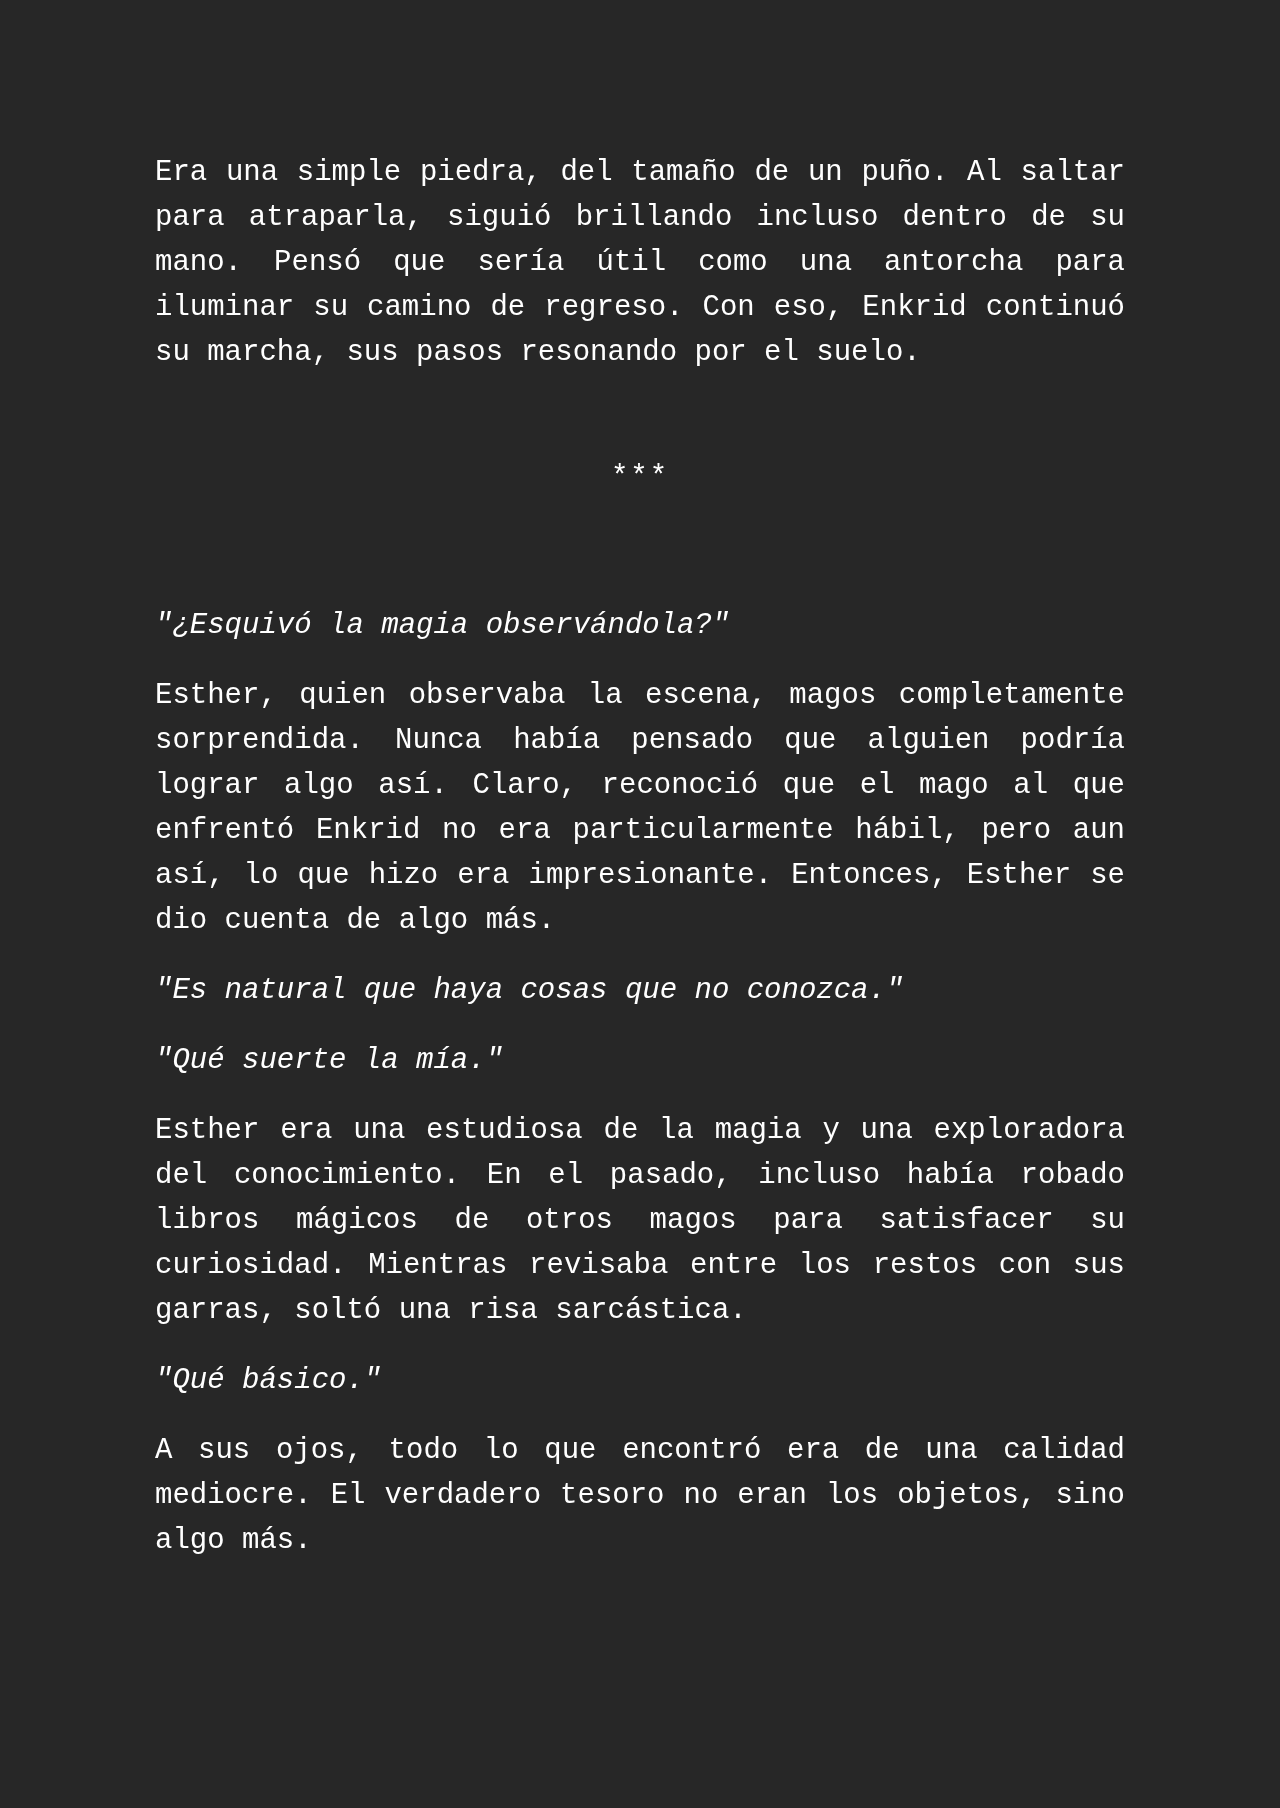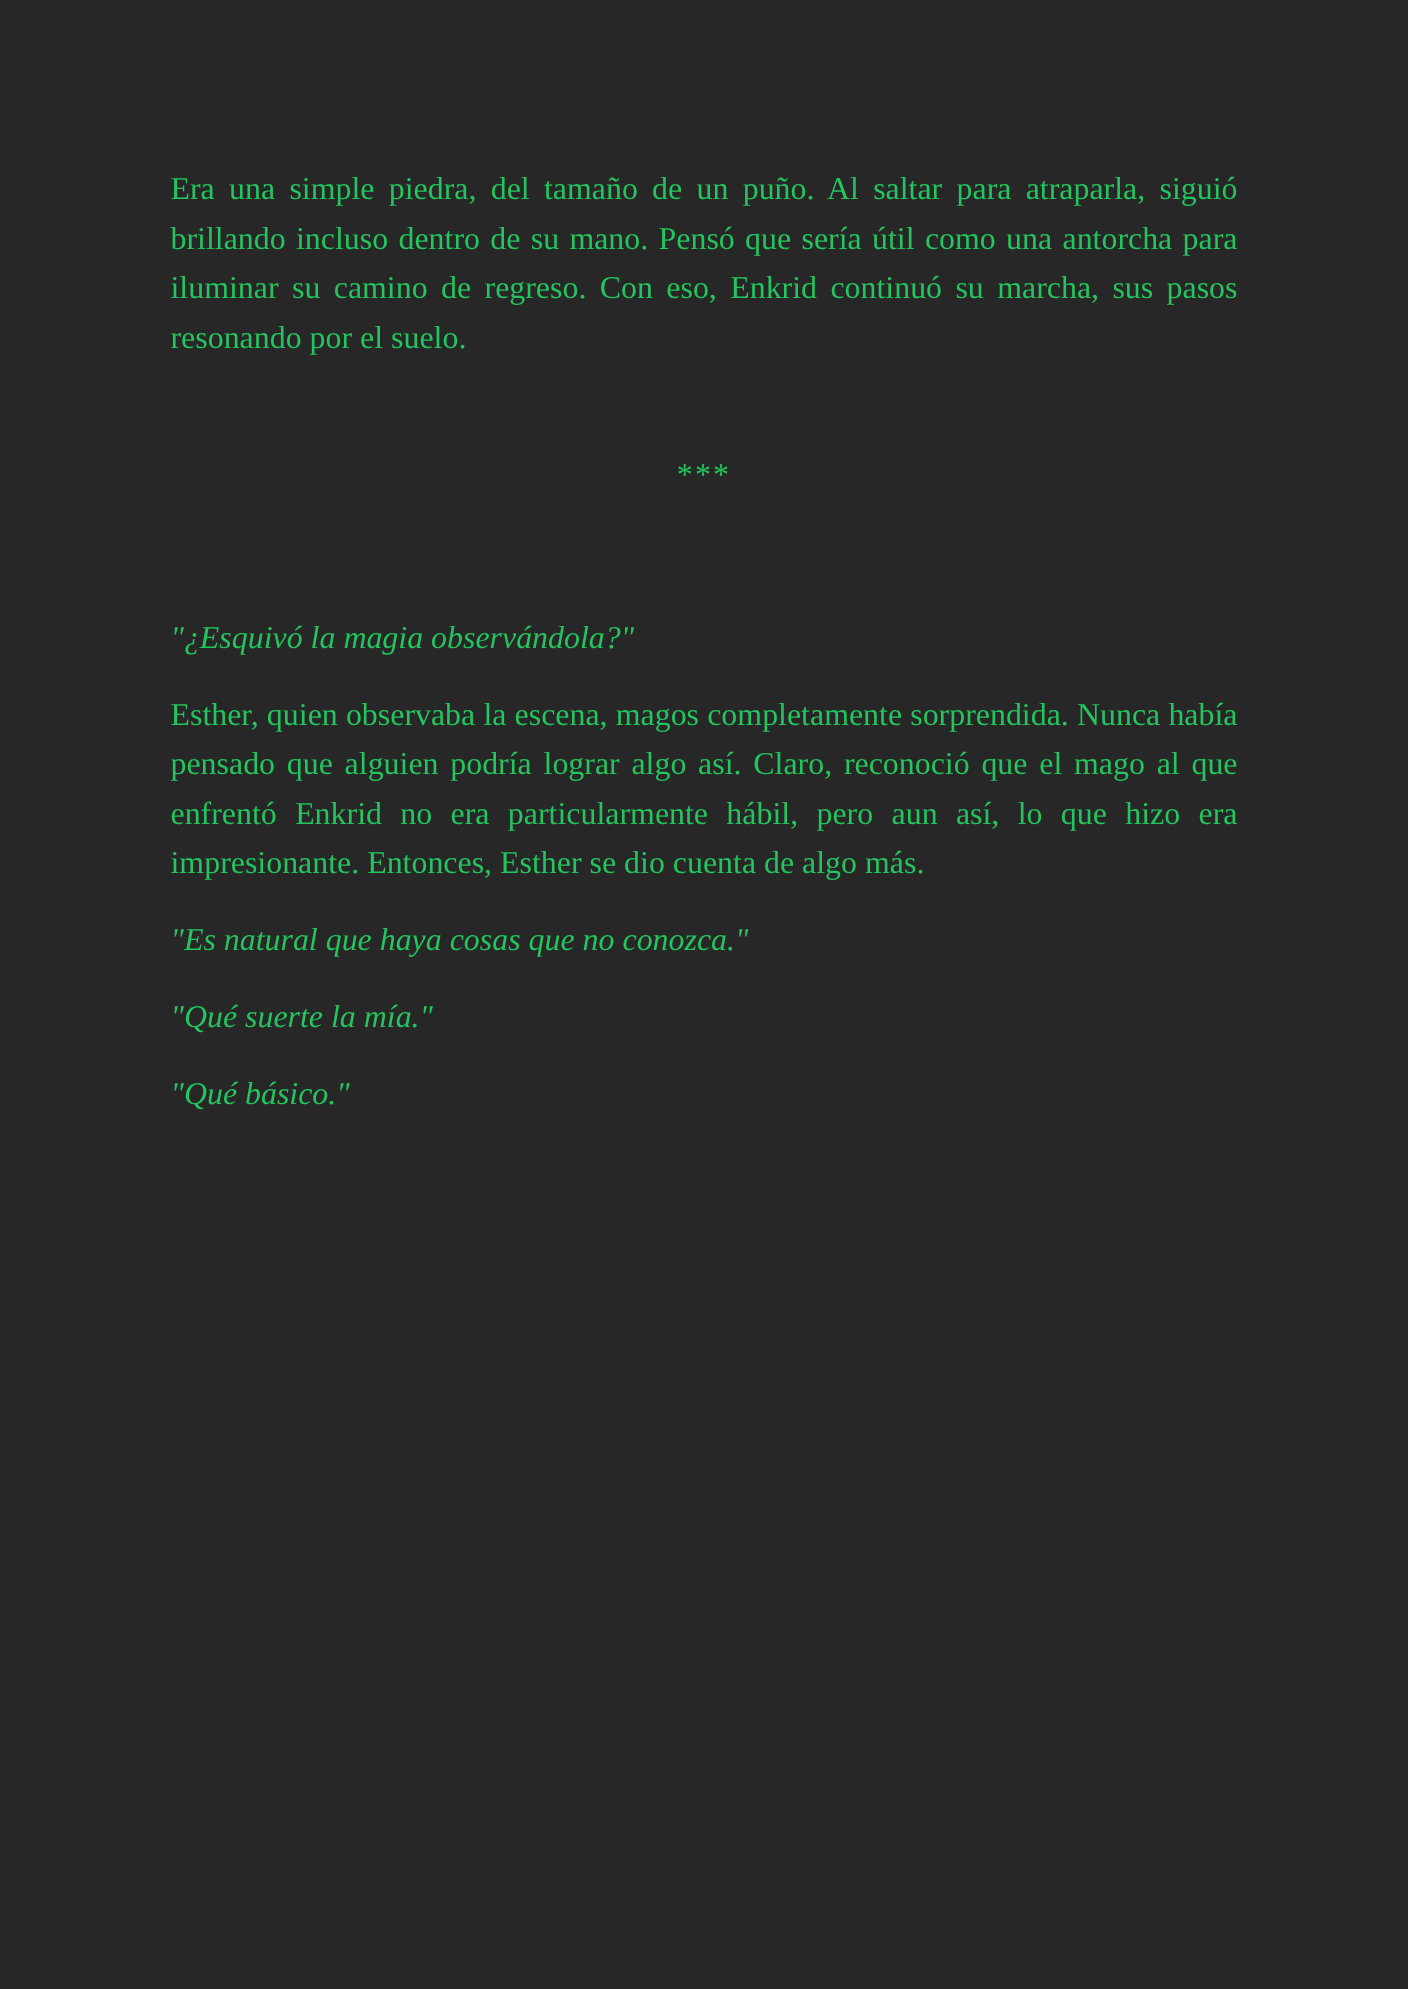--- a/index.html
+++ b/index.html
@@ -34,22 +34,24 @@
   p.separator {
     text-align: center;
     margin: 80px 0 103px 0;
     letter-spacing: 2px;
   }
 </style>
 </head>
 <body style="background: rgb(39, 39, 39);">
 
 <main class="page">
-  <div id="content" style="color: #22c55e;">
+  <div id="content" style="color: #ffffff; font-family: Liberation Mono, monospace;">
       <p class="paragraph">Era una simple piedra, del tamaño de un puño. Al saltar para atraparla, siguió brillando incluso dentro de su mano. Pensó que sería útil como una antorcha para iluminar su camino de regreso. Con eso, Enkrid continuó su marcha, sus pasos resonando por el suelo.</p>
       <p class="separator">***</p>
       <p class="quote">"¿Esquivó la magia observándola?"</p>
       <p class="paragraph">Esther, quien observaba la escena, magos completamente sorprendida. Nunca había pensado que alguien podría lograr algo así. Claro, reconoció que el mago al que enfrentó Enkrid no era particularmente hábil, pero aun así, lo que hizo era impresionante. Entonces, Esther se dio cuenta de algo más.</p>
       <p class="quote">"Es natural que haya cosas que no conozca."</p>
       <p class="quote">"Qué suerte la mía."</p>
+      <p class="paragraph">Esther era una estudiosa de la magia y una exploradora del conocimiento. En el pasado, incluso había robado libros mágicos de otros magos para satisfacer su curiosidad. Mientras revisaba entre los restos con sus garras, soltó una risa sarcástica.</p>
       <p class="quote">"Qué básico."</p>
+      <p class="paragraph">A sus ojos, todo lo que encontró era de una calidad mediocre. El verdadero tesoro no eran los objetos, sino algo más.</p>
     </div>
 </main>
 
 </body></html>

